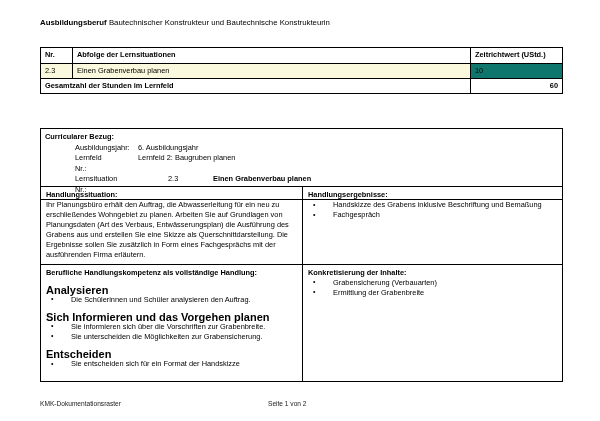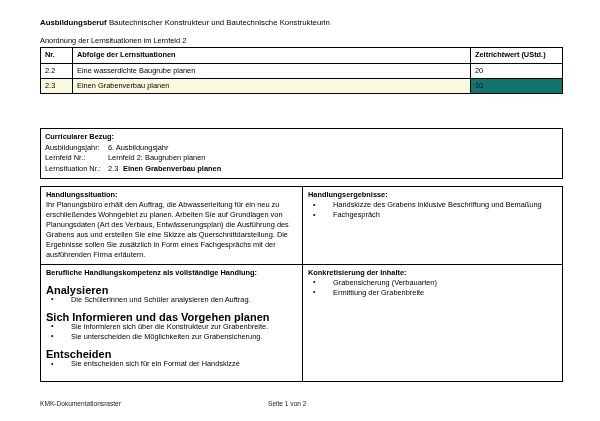--- a/index.html
+++ b/index.html
@@ -78,21 +78,21 @@
     width: 523px;
   }
   #t-curr td { padding: 3px 4px 4px 4px; }
   .curr-title { font-weight: bold; margin-bottom: 1px; }
   .curr-grid {
     display: grid;
     grid-template-columns: 63px auto;
     row-gap: 0px;
     line-height: 10.5px;
   }
-  .curr-grid span { font-size: 7.4px; }
+  .curr-grid span { font-size: 7.4px; margin-left: 30px; }
   .ls-num { display: inline-block; width: 15px; }
 
   
   #t-body {
     position: absolute;
     left: 40px;
     top: 186px;
     width: 523px;
   }
   #t-body td {
@@ -151,45 +151,43 @@
 </style>
 </head>
 <body>
 
 <div class="page">
 
   <div class="hdr-line hdr-beruf">
     <span class="b">Ausbildungsberuf</span>
     <span>Bautechnischer Konstrukteur und Bautechnische Konstrukteurin</span>
   </div>
-  <div class="hdr-line hdr-anordnung">Anordnung der Lernsituationen im Lernfeld 2</div>
 
   <table id="t-abfolge">
     <colgroup>
       <col class="c-nr">
         <col>
         <col class="c-zeit">
     </colgroup>
     <thead>
       <tr>
         <th>Nr.</th>
         <th>Abfolge der Lernsituationen</th>
         <th>Zeitrichtwert (UStd.)</th>
       </tr>
     </thead>
     <tbody>
-      <tr>
-        <td>2.2</td>
-        <td>Eine wasserdichte Baugrube planen</td>
-        <td>20</td>
-      </tr>
       <tr class="row-hl">
         <td style="background: rgb(251, 249, 221);">2.3</td>
         <td style="background: rgb(251, 249, 221);">Einen Grabenverbau planen</td>
         <td style="background: #0f766e;">10</td>
+      </tr>
+      <tr class="row-total">
+        <td colspan="2">Gesamtzahl der Stunden im Lernfeld</td>
+        <td class="total-val">60</td>
       </tr>
     </tbody>
   </table>
 
   <table id="t-curr">
     <tbody>
       <tr>
         <td>
           <div class="curr-title">Curricularer Bezug:</div>
           <div class="curr-grid">
@@ -228,21 +226,21 @@
         <td class="cell-h2">
           <div class="sec-title">Berufliche Handlungskompetenz als vollständige Handlung:</div>
 
           <div class="grp-head">Analysieren</div>
           <ul class="bl">
             <li>Die Schülerinnen und Schüler analysieren den Auftrag.</li>
           </ul>
 
           <div class="grp-head">Sich Informieren und das Vorgehen planen</div>
           <ul class="bl">
-            <li>Sie informieren sich über die Konstrukteur zur Grabenbreite.</li>
+            <li>Sie informieren sich über die Vorschriften zur Grabenbreite.</li>
             <li>Sie unterscheiden die Möglichkeiten zur Grabensicherung.</li>
           </ul>
 
           <div class="grp-head">Entscheiden</div>
           <ul class="bl">
             <li>Sie entscheiden sich für ein Format der Handskizze</li>
           </ul>
         </td>
         <td class="cell-h2">
           <div class="sec-title">Konkretisierung der Inhalte:</div>

